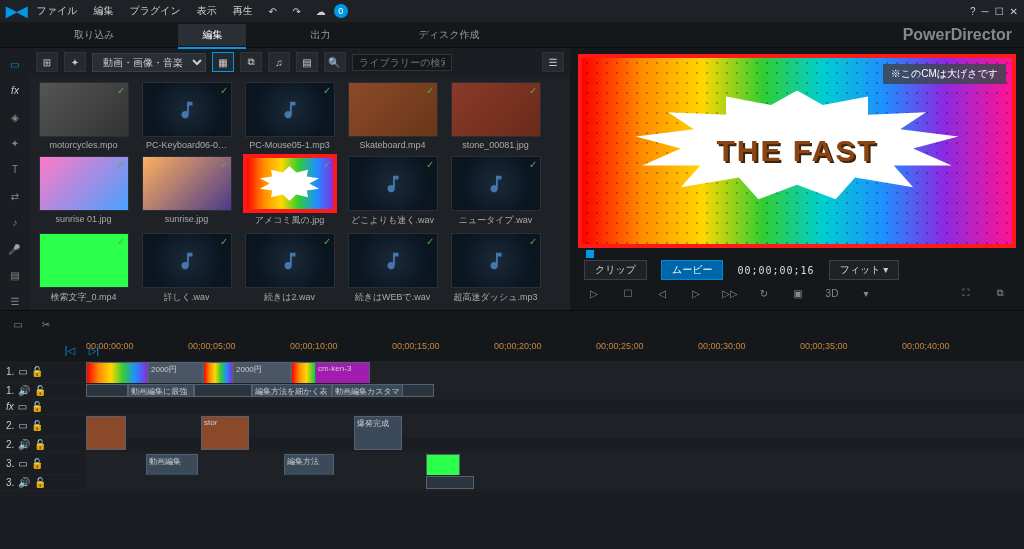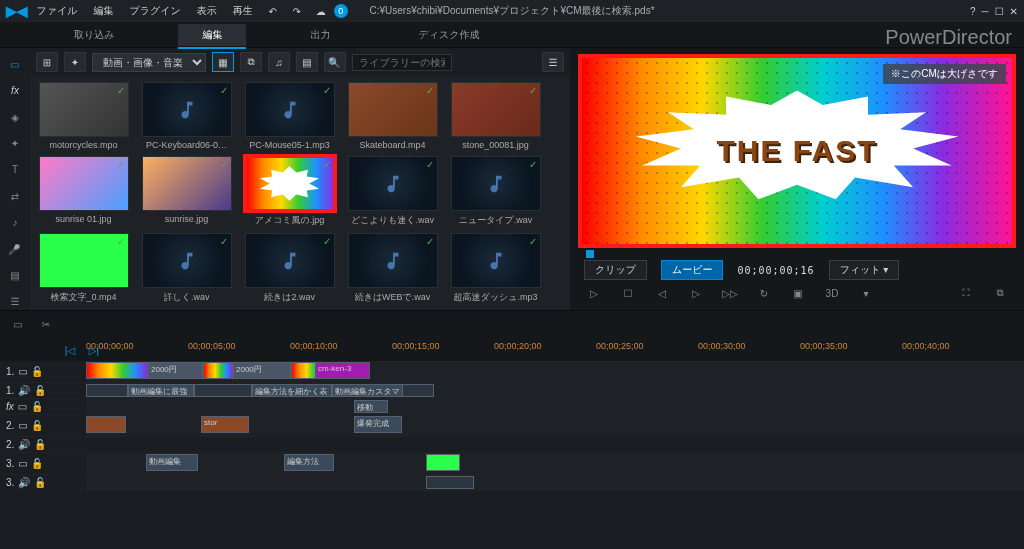--- a/index.html
+++ b/index.html
@@ -2,21 +2,21 @@
 <html><head>
 <meta charset="utf-8">
 <style>
 *{margin:0;padding:0;box-sizing:border-box;font-family:"Meiryo",sans-serif;font-size:10px;color:#ccc}
 body{background:#1a1d21;width:1024px;height:549px;overflow:hidden;position:relative}
 .topbar{height:22px;background:#1e2226;display:flex;align-items:center;padding:0 6px;gap:2px}
 .topbar .menu-item{padding:3px 7px;cursor:pointer}
 .topbar .icon-btn{width:18px;height:18px;display:flex;align-items:center;justify-content:center;margin:0 2px}
 .top-right{margin-left:auto;display:flex;gap:6px}
 .title-center{position:absolute;left:50%;transform:translateX(-50%);color:#aaa;font-size:10px}
-.brand{position:absolute;right:12px;top:26px;font-size:20px;color:#888;font-weight:400}
+.brand{position:absolute;right:12px;top:26px;font-size:16px;color:#888;font-weight:700}
 .tabs{height:26px;background:#15181b;display:flex;align-items:center;padding:0 50px;gap:40px;border-bottom:1px solid #0b0d0f}
 .tabs .tab{padding:4px 24px;color:#999;position:relative;cursor:pointer}
 .tabs .tab.active{background:#2a2f35;color:#fff}
 .tabs .tab.active::after{content:"";position:absolute;bottom:-3px;left:0;right:0;height:2px;background:#0099e5}
 .main{display:flex;height:262px}
 .left-tools{width:30px;background:#1a1d21;display:flex;flex-direction:column;align-items:center;padding-top:8px;gap:10px}
 .left-tools .tool{width:20px;height:20px;display:flex;align-items:center;justify-content:center;cursor:pointer;color:#888}
 .media-panel{flex:0 0 540px;background:#1e2226;display:flex;flex-direction:column}
 .media-toolbar{height:28px;background:#1a1d21;display:flex;align-items:center;padding:0 6px;gap:6px}
 .media-toolbar .tb-btn{width:22px;height:20px;display:flex;align-items:center;justify-content:center;border:1px solid #333;background:#252a30;cursor:pointer}
@@ -45,42 +45,41 @@
 .timecode{font-family:monospace;color:#ddd;letter-spacing:1px}
 .timeline{height:auto;background:#1a1d21;border-top:1px solid #0b0d0f}
 .tl-toolbar{height:26px;background:#15181b;display:flex;align-items:center;padding:0 8px;gap:8px}
 .tl-ruler{height:24px;background:#15181b;display:flex;position:relative;padding-left:86px}
 .tl-ruler .tick{position:absolute;color:#c88640;font-size:9px;top:4px}
 .tl-tracks{display:flex;flex-direction:column}
 .tl-track{height:22px;display:flex;align-items:center;border-bottom:1px solid #222}
 .tl-track.thin{height:16px}
 .tl-head{width:86px;flex-shrink:0;display:flex;align-items:center;gap:4px;padding:0 6px;background:#1a1d21}
 .tl-content{flex:1;position:relative;height:100%;background:#1e2226}
-.clip{position:absolute;height:17px;top:1px;background:#3a4450;border:1px solid #556070;font-size:8px;padding:1px 2px;overflow:hidden;white-space:nowrap}
+.clip{position:absolute;height:34px;top:1px;background:#3a4450;border:1px solid #556070;font-size:8px;padding:1px 2px;overflow:hidden;white-space:nowrap}
 .clip.vid{background:linear-gradient(90deg,#ff0000,#ff8c00,#ffd700,#32cd32,#1e90ff,#8a2be2);color:#000}
 .clip.aud{background:#2a3540}
 .clip.txt{background:#3a4a5a}
 .dots-bg{background-image:radial-gradient(circle,#000 1.5px,transparent 1.5px);background-size:10px 10px;opacity:0.25;position:absolute;inset:0}
 .more{position:absolute;right:8px;top:341px;color:#666}
 </style>
 </head>
 <body>
 
 <div class="topbar">
   <span style="color:#0099e5;font-weight:bold;font-size:14px">▶◀</span>
   <span class="menu-item">ファイル</span>
   <span class="menu-item">編集</span>
   <span class="menu-item">プラグイン</span>
   <span class="menu-item">表示</span>
   <span class="menu-item">再生</span>
   <span class="icon-btn">↶</span>
   <span class="icon-btn">↷</span>
   <span class="icon-btn">☁</span>
   <span style="background:#0099e5;border-radius:50%;width:14px;height:14px;display:flex;align-items:center;justify-content:center;color:#fff;font-size:9px">0</span>
-  <span class="title-center">C:¥Users¥chibi¥Documents¥プロジェクト¥CM最後に検索.pds*</span>
   <div class="top-right">
     <span>?</span>
     <span>─</span>
     <span>☐</span>
     <span>✕</span>
   </div>
 </div>
 
 <div class="tabs">
   <div class="tab">取り込み</div>
@@ -333,23 +332,20 @@
       <div class="clip txt" style="left:246px;width:86px;height:13px">動画編集カスタマ</div>
       <div class="clip aud" style="left:316px;width:32px;height:13px"></div>
     </div>
       </div>
     <div class="tl-track thin">
         <div class="tl-head">
           <span style="font-style:italic">fx</span>
           <span>▭</span>
           <span>🔓</span>
         </div>
-        <div class="tl-content">
-      <div class="clip txt" style="left:268px;width:34px;height:13px">移動</div>
-    </div>
       </div>
     <div class="tl-track">
         <div class="tl-head">
           <span>2.</span>
           <span>▭</span>
           <span>🔓</span>
         </div>
         <div class="tl-content">
       <div class="clip" style="left:0px;width:40px;background:#8a4a2a"></div>
       <div class="clip" style="left:115px;width:48px;background:#8a4a2a">stor</div>

